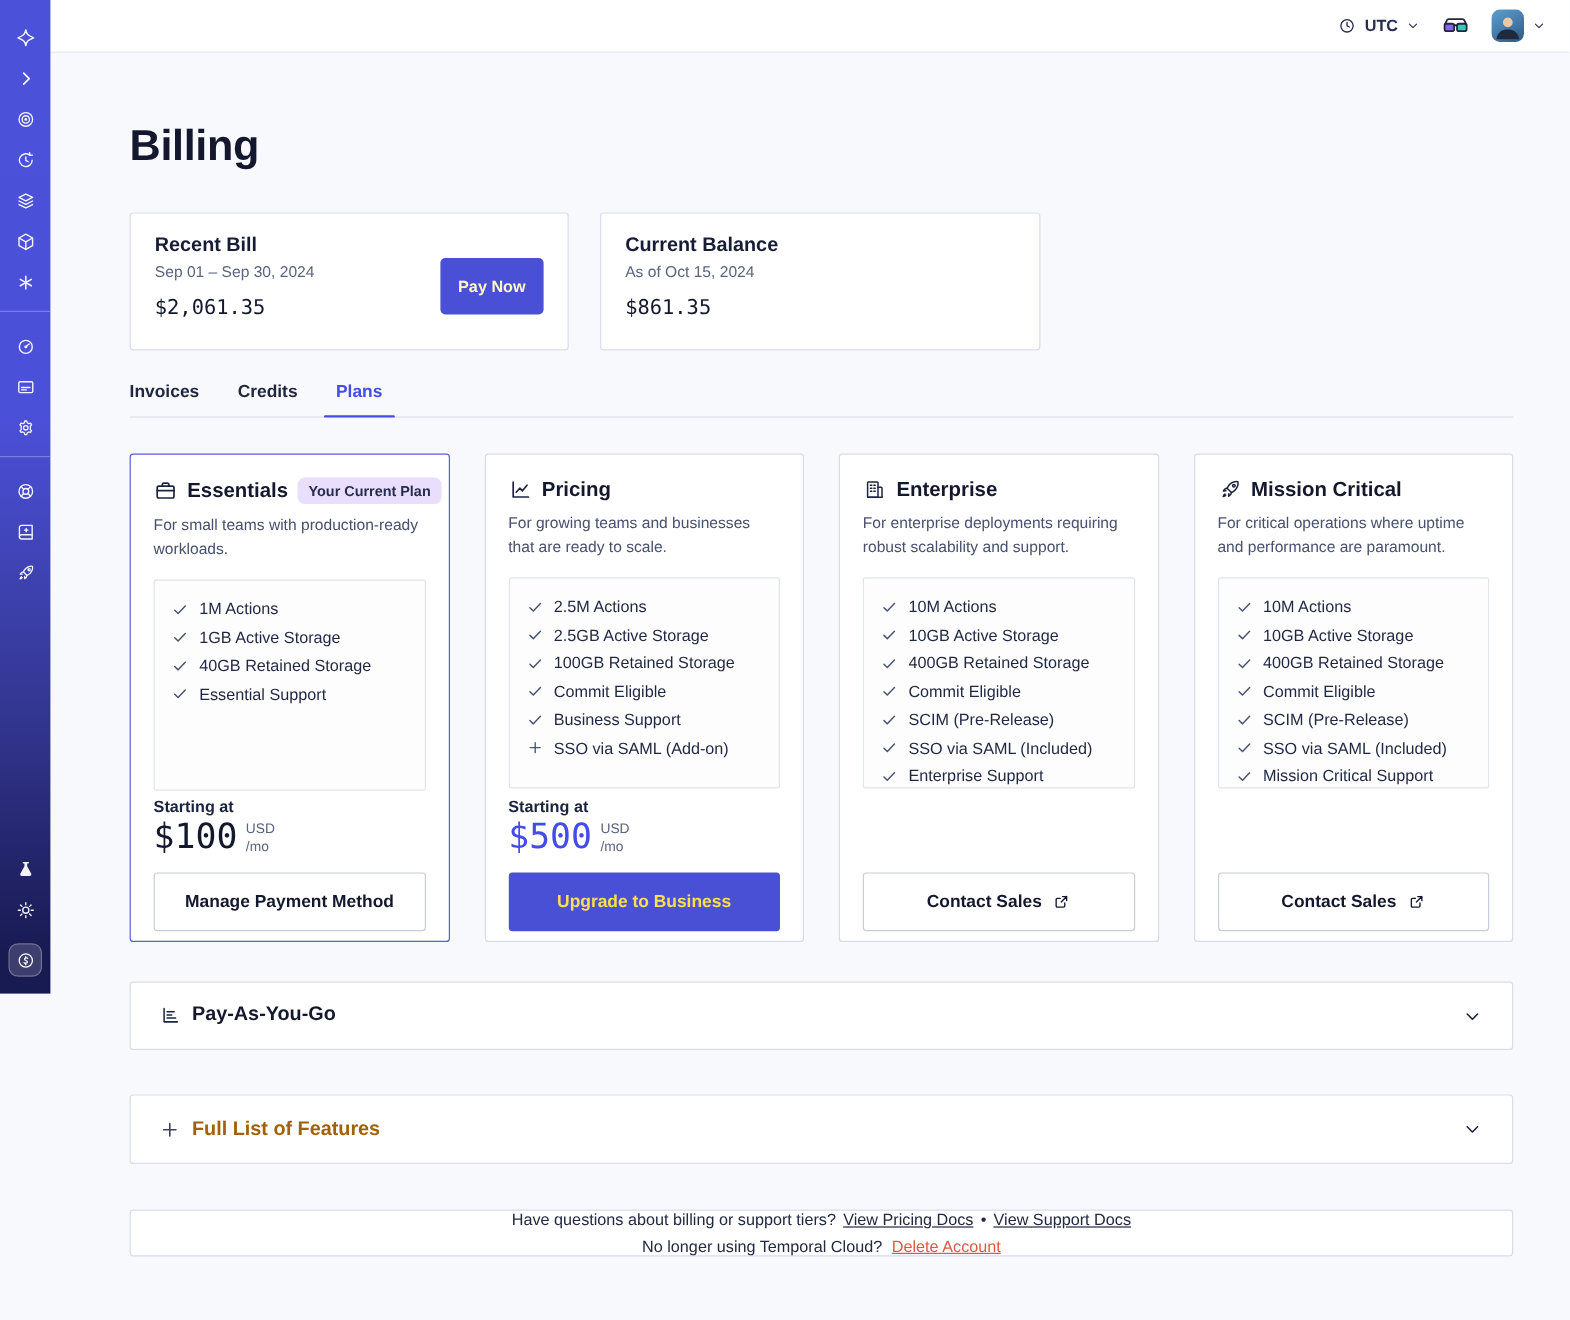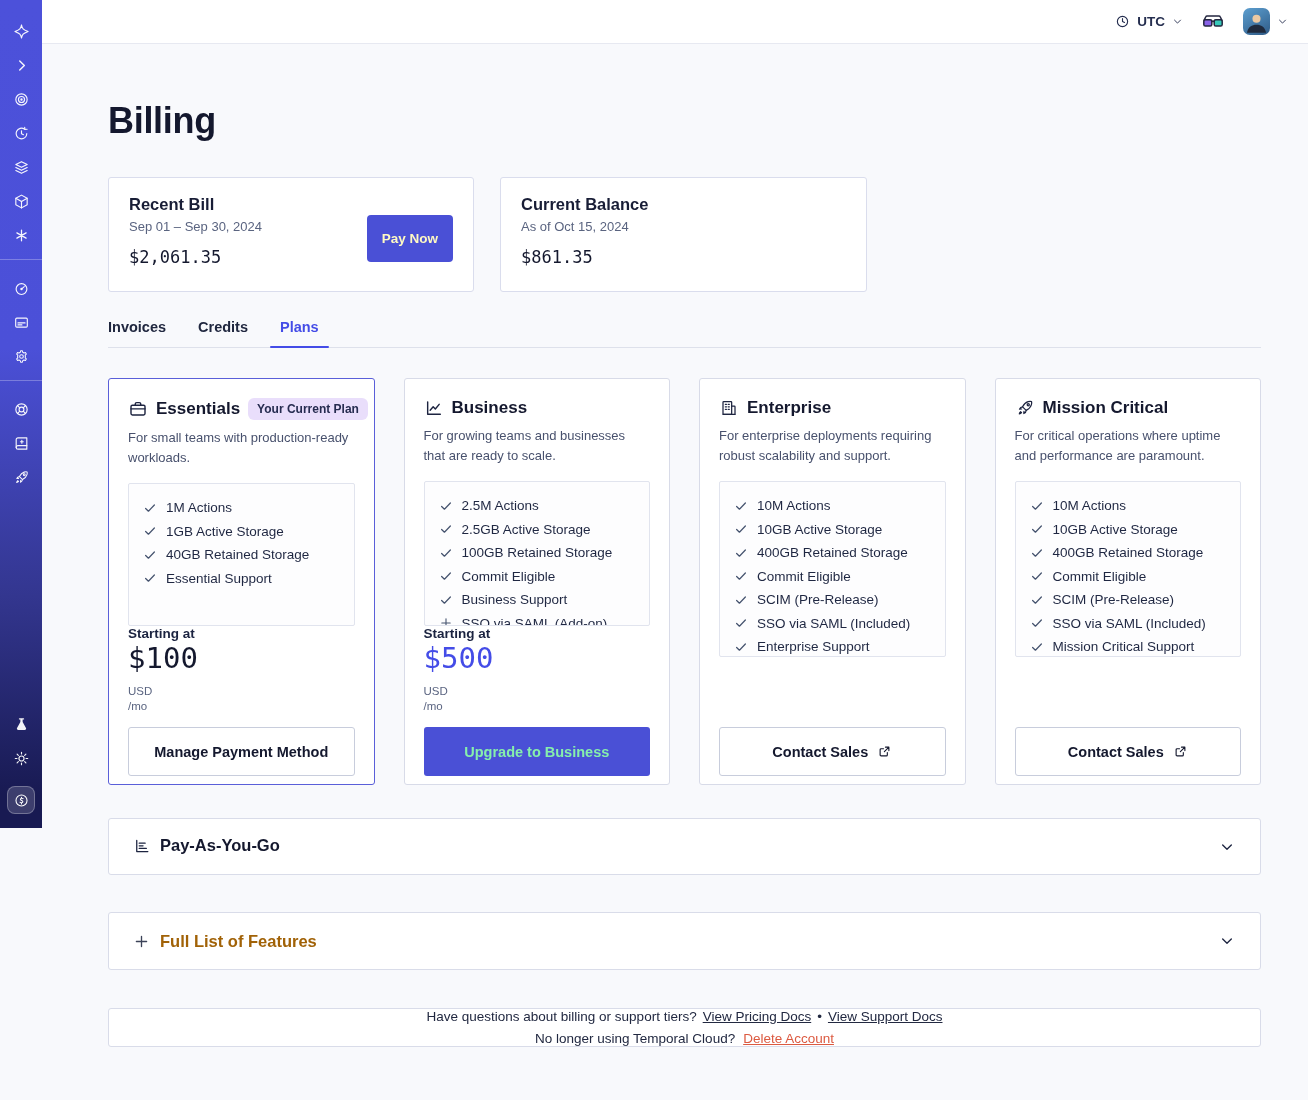--- a/index.html
+++ b/index.html
@@ -87,28 +87,28 @@
     padding:4px 9px; border-radius:6px; white-space:nowrap; }
   .plan-desc { font-size:13px; line-height:1.52; color:#48516d; margin-top:8px; min-height:40px; }
   .plan-features { border:1px solid #e1e4ee; border-radius:2px; background:#fdfdfe; margin-top:15px;
     height:176px; padding:16px 14px; display:flex; flex-direction:column; gap:8.5px; overflow:hidden; }
   .feat { display:flex; align-items:center; gap:9px; }
   .feat-icon { color:#46546f; flex:none; }
   .feat-icon svg { width:14px; height:14px; }
   .feat-label { font-size:13.5px; color:#1f2742; white-space:nowrap; }
   .plan-bottom { margin-top:auto; }
   .price-label { font-size:13.5px; font-weight:600; color:#1b2340; }
-  .price-row { display:flex; align-items:flex-start; gap:7px; margin-top:2px; margin-bottom:13px;flex-direction:column; }
+  .price-row { display:flex; align-items:flex-start; gap:7px; margin-top:2px; margin-bottom:13px; }
   .price-amount { font-family:"DejaVu Sans Mono", monospace; font-size:29px; color:#14182e; line-height:1.1; }
   .price-amount.accent { color:var(--accent); }
   .price-unit { display:flex; flex-direction:column; font-size:11.5px; color:#5a6480; line-height:1.3; padding-top:2px; }
   .plan-cta { width:100%; height:49px; border-radius:3px; font-size:14.5px; font-weight:700;
     font-family:inherit; display:flex; align-items:center; justify-content:center; gap:9px; cursor:pointer; }
   .plan-cta.outline { background:#fff; border:1px solid #c8cddc; color:#14182e; }
-  .plan-cta.primary { background:var(--accent-btn); border:none; color:#86efac;align-items:center; }
+  .plan-cta.primary { background:var(--accent-btn); border:none; color:#fde047;align-items:center; }
   .ext-icon svg { width:15px; height:15px; }
 
   .panel { background:#fff; border:1px solid #d9dce9; border-radius:3px; position:relative; }
   .payg { margin-top:33px; padding:17px 24px 19px; }
   .payg-head { display:flex; align-items:center; gap:9px; }
   .payg-head .p-icon { color:#1d2440; }
   .payg-head .p-icon svg { width:18px; height:18px; }
   .payg-title { font-size:16.5px; font-weight:700; color:#14182e; }
   .payg-desc { font-size:13.5px; color:#4a5470; margin-top:6px; }
   .panel-chev { position:absolute; right:25px; top:50%; transform:translateY(-50%);
@@ -374,21 +374,21 @@
     </div>
   </div>
       <div class="plan">
     <div class="plan-head">
       <span class="plan-icon">
             <svg viewBox="0 0 24 24" fill="none" stroke="currentColor" stroke-width="1.7" stroke-linecap="round" stroke-linejoin="round">
               <path d="M4.4 4.6 V19.4 H19.6"></path>
               <path d="M7.4 14.6 L11 10.6 L13.6 13.2 L18.2 7.6"></path>
             </svg>
           </span>
-      <span class="plan-name">Business</span>
+      <span class="plan-name">Pricing</span>
 
     </div>
     <div class="plan-desc">For growing teams and businesses that are ready to scale.</div>
     <div class="plan-features">
           <div class="feat">
     <span class="feat-icon">
               <svg viewBox="0 0 24 24" fill="none" stroke="currentColor" stroke-width="2.1" stroke-linecap="round" stroke-linejoin="round">
                 <path d="M4.5 12.8 L9.3 17.5 L19.5 6.8"></path>
               </svg>
             </span>

